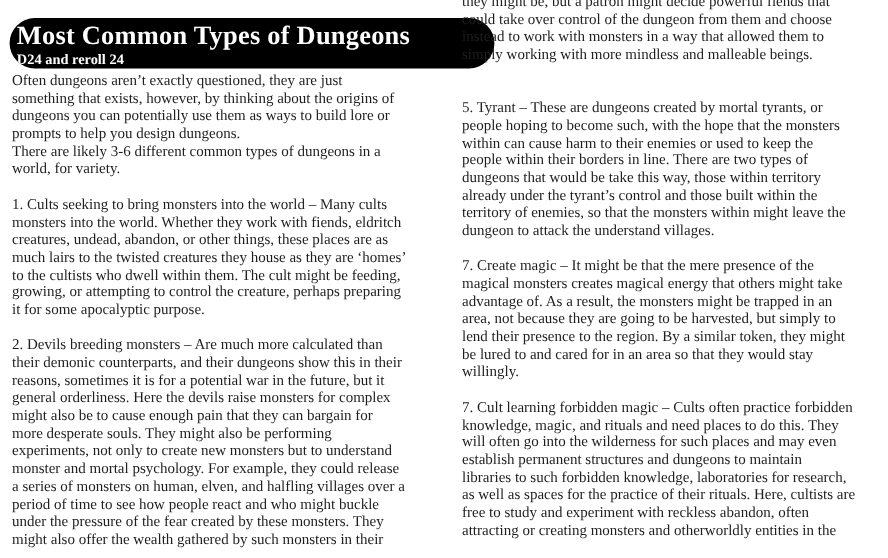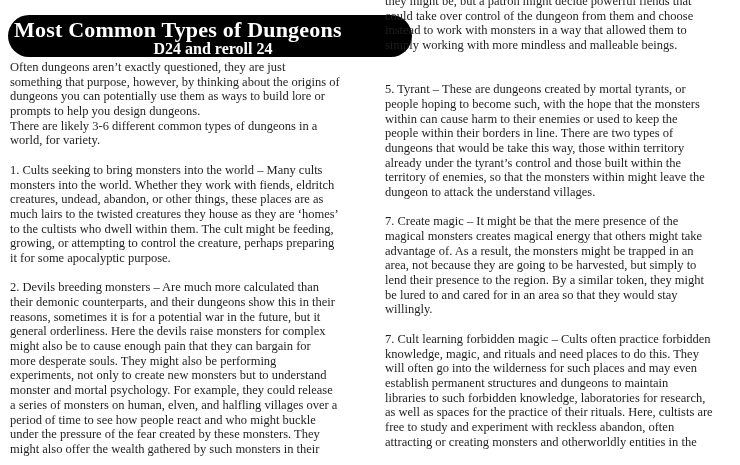--- a/index.html
+++ b/index.html
@@ -29,25 +29,24 @@
     border-radius: 21px;
   }
   .banner-title {
     font-size: 22px;
     font-weight: bold;
     line-height: 25px;
     white-space: nowrap;
     letter-spacing: 0.2px;
   }
   .banner-subtitle {
-    font-size: 16px;
+    font-size: 12px;
     font-weight: bold;
     line-height: 14px;
     white-space: nowrap;
-    text-align: center;
   }
   .col {
     position: absolute;
     font-size: 12.5px;
   }
   .col-left {
     left: 10px;
     top: 60px;
     width: 366px;
   }
@@ -75,21 +74,21 @@
 <body>
 
 <div class="page">
   <div class="banner">
     <div class="banner-title">Most Common Types of Dungeons</div>
     <div class="banner-subtitle">D24 and reroll 24</div>
   </div>
   <div class="col col-left">
       <div class="para">
         <div class="tline">Often dungeons aren’t exactly questioned, they are just</div>
-        <div class="tline">something that purpose, however, by thinking about the origins of</div>
+        <div class="tline">something that exists, however, by thinking about the origins of</div>
         <div class="tline">dungeons you can potentially use them as ways to build lore or</div>
         <div class="tline">prompts to help you design dungeons.</div>
         <div class="tline">There are likely 3-6 different common types of dungeons in a</div>
         <div class="tline">world, for variety.</div>
       </div>
       <div class="para">
         <div class="tline">1. Cults seeking to bring monsters into the world – Many cults</div>
         <div class="tline">monsters into the world. Whether they work with fiends, eldritch</div>
         <div class="tline">creatures, undead, abandon, or other things, these places are as</div>
         <div class="tline">much lairs to the twisted creatures they house as they are ‘homes’</div>

